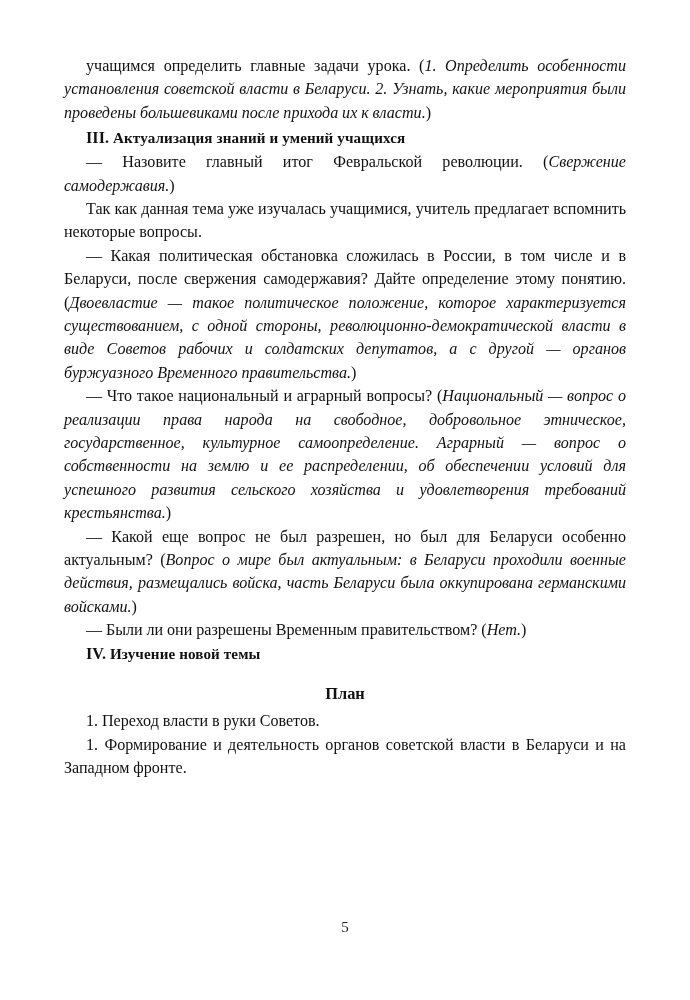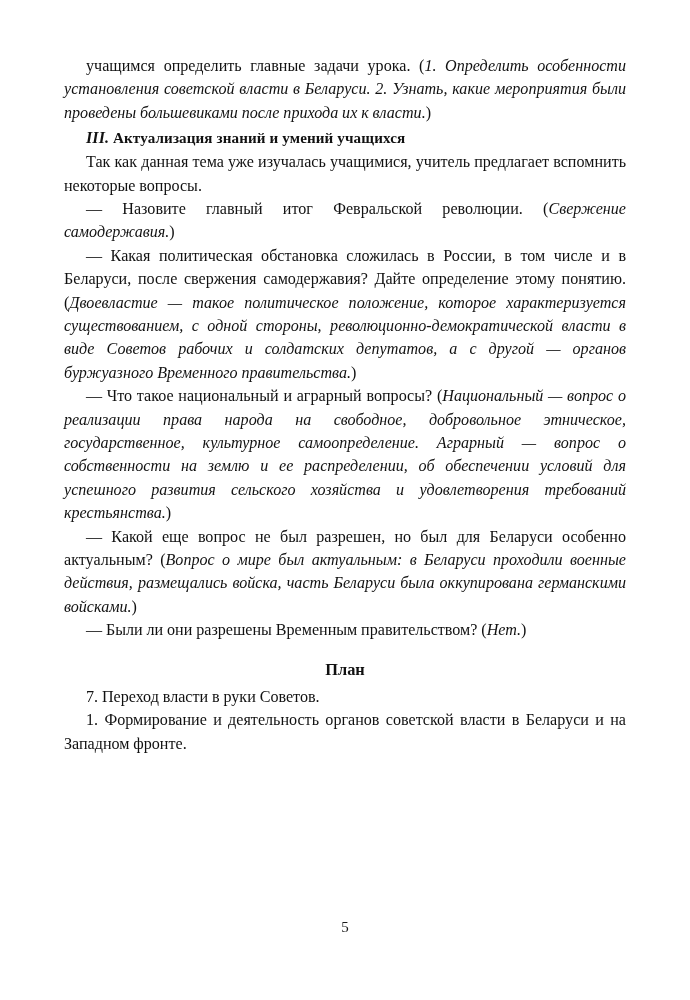--- a/index.html
+++ b/index.html
@@ -60,21 +60,20 @@
     margin: 0;
     font-size: 16.1px;
     line-height: 23.4px;
     font-weight: bold;
     text-indent: 22px;
     text-align: left;
     letter-spacing: 0.08px;
   }
   h2.section-heading .romanette {
     font-weight: bold;
-    font-style: italic;
   }
   h2.section-heading .heading-words {
     font-weight: bold;
     font-size: 15.1px;
     letter-spacing: 0.12px;
     margin-top: 26px;
   }
 
   h3.plan-heading {
     margin: 4px;
@@ -109,38 +108,39 @@
 <div class="page">
 
   <div class="text-column">
 
     <p class="para"><span>учащимся определить главные задачи урока. (</span><span class="it">1. Определить особенности установления советской власти в Беларуси. 2. Узнать, какие мероприятия были проведены большевиками после прихода их к власти.</span><span>)</span></p>
 
     <div class="gap-before-heading"></div>
 
     <h2 class="section-heading"><span class="romanette">III.</span><span class="heading-words"> Актуализация знаний и умений учащихся</span></h2>
 
+    <p class="para"><span>— Назовите главный итог Февральской революции. (</span><span class="it">Свержение самодержавия.</span><span>)</span></p>
+
     <p class="para">Так как данная тема уже изучалась учащимися, учитель предлагает вспомнить некоторые вопросы.</p>
-
-    <p class="para"><span>— Назовите главный итог Февральской революции. (</span><span class="it">Свержение самодержавия.</span><span>)</span></p>
 
     <p class="para"><span>— Какая политическая обстановка сложилась в России, в том числе и в Беларуси, после свержения самодержавия? Дайте определение этому понятию. (</span><span class="it">Двоевластие — такое политическое положение, которое характеризуется существованием, с одной стороны, революционно-демократической власти в виде Советов рабочих и солдатских депутатов, а с другой — органов буржуазного Временного правительства.</span><span>)</span></p>
 
     <p class="para"><span>— Что такое национальный и аграрный вопросы? (</span><span class="it">Национальный — вопрос о реализации права народа на свободное, добровольное этническое, государственное, культурное самоопределение. Аграрный — вопрос о собственности на землю и ее распределении, об обеспечении условий для успешного развития сельского хозяйства и удовлетворения требований крестьянства.</span><span>)</span></p>
 
     <p class="para"><span>— Какой еще вопрос не был разрешен, но был для Беларуси особенно актуальным? (</span><span class="it">Вопрос о мире был актуальным: в Беларуси проходили военные действия, размещались войска, часть Беларуси была оккупирована германскими войсками.</span><span>)</span></p>
 
     <p class="para"><span>— Были ли они разрешены Временным правительством? (</span><span class="it">Нет.</span><span>)</span></p>
 
+    <h2 class="section-heading"><span class="romanette">IV.</span><span class="heading-words"> Изучение новой темы</span></h2>
 
     <div class="gap-plan-top"></div>
 
     <h3 class="plan-heading">План</h3>
 
-    <p class="para">7. Переход власти в руки Советов.</p>
+    <p class="para">1. Переход власти в руки Советов.</p>
     <p class="para">1. Формирование и деятельность органов советской власти в Беларуси и на Западном фронте.</p>
 
     <div class="gap-before-numbered"></div>
 
 
   </div>
 
   <div class="page-number">5</div>
 
 </div>

